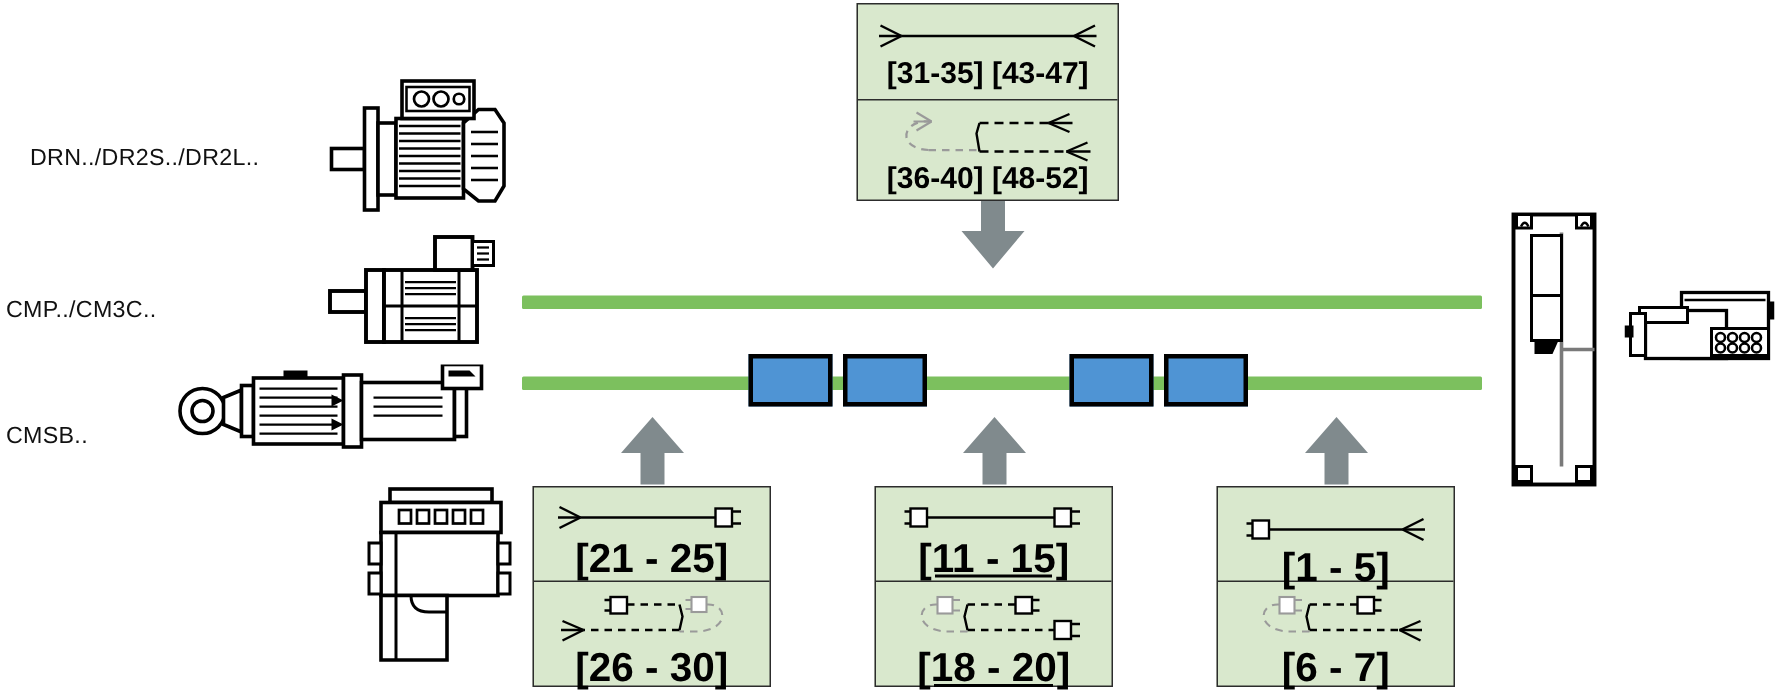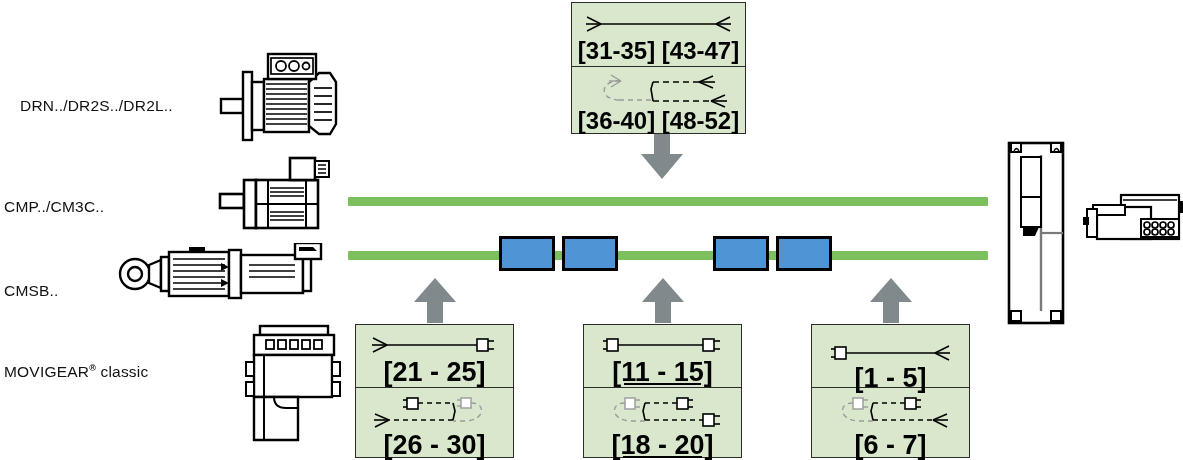--- a/index.html
+++ b/index.html
@@ -27,21 +27,21 @@
   
   .gbox{position:absolute;border:1.5px solid #2c2c2c;background:#d9e8cd;
         box-sizing:border-box;}
   .gcell{position:relative;box-sizing:border-box;width:100%;
          display:flex;flex-direction:column;align-items:center;
          justify-content:flex-start;}
   .gcell.top{border-bottom:1.5px solid #2c2c2c;}
   .gcell .pic{width:100%;display:flex;align-items:center;justify-content:center;}
   .gcell .cap{font-size:27px;font-weight:700;letter-spacing:0px;
               color:#000;line-height:1;white-space:nowrap;}
-  .gbox.top-box .gcell .cap{font-size:24px;}
+  .gbox.top-box .gcell .cap{font-size:20px;}
 
   
   .arrow{position:absolute;}
 </style>
 </head>
 <body>
 
 <div class="stage">
 
   <div class="row-label" style="left:20px;top:98px;">
@@ -49,23 +49,20 @@
   </div>
 
   <div class="row-label" style="left:4px;top:199px;">
     <span>CMP../CM3C..</span>
   </div>
 
   <div class="row-label" style="left:4px;top:283px;">
     <span>CMSB..</span>
   </div>
 
-  <div class="row-label" style="left:4px;top:364px;">
-    <span>MOVIGEAR</span><sup>®</sup><span> classic</span>
-  </div>
 
   <div class="device" style="left:218px;top:46px;">
     <svg width="122" height="104" viewBox="0 0 122 104">
       <g fill="none" stroke="#000" stroke-width="2.4">
 
         <rect x="3" y="53" width="22" height="14" fill="#fff"></rect>
 
         <rect x="25" y="26" width="9" height="68" fill="#fff"></rect>
 
         <rect x="34" y="36" width="12" height="48" fill="#fff"></rect>

